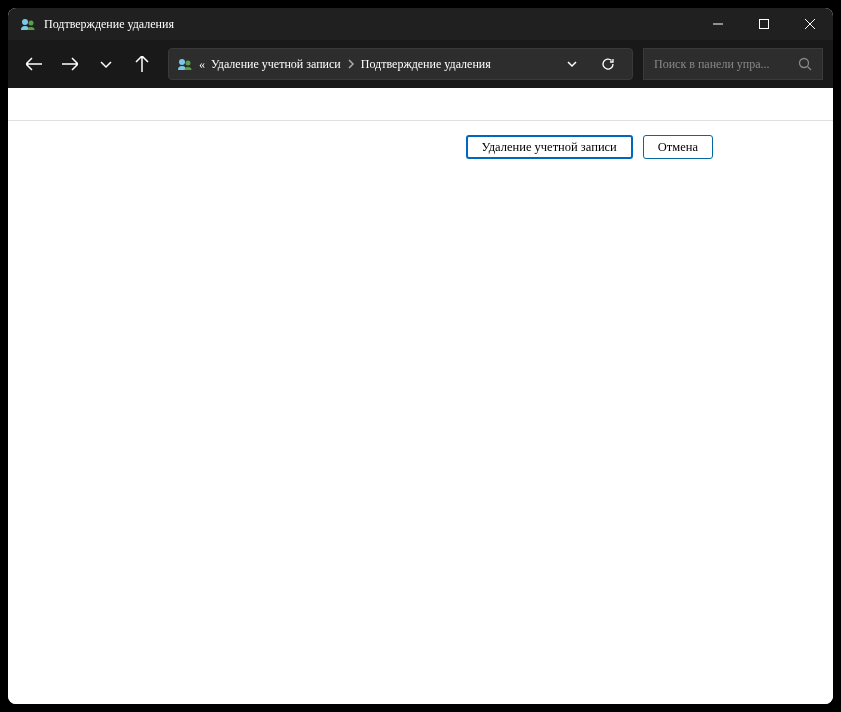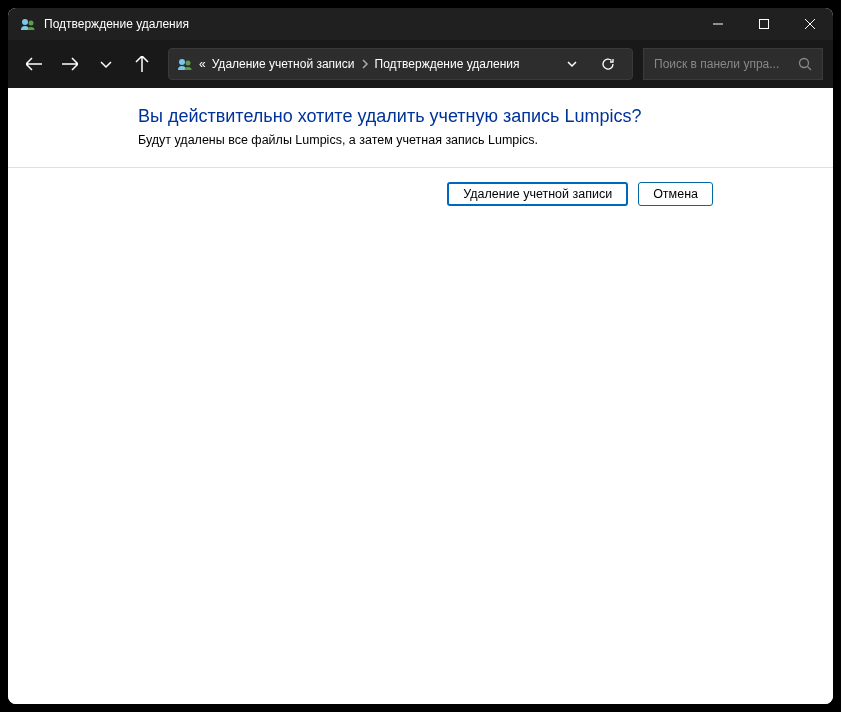--- a/index.html
+++ b/index.html
@@ -12,20 +12,21 @@
       padding: 8px;
     }
     .window {
       width: 825px;
       height: 696px;
       background: #ffffff;
       border-radius: 8px;
       overflow: hidden;
       display: flex;
       flex-direction: column;
+      font-family: Liberation Serif, serif;
     }
     .titlebar {
       height: 32px;
       background: #202020;
       display: flex;
       align-items: center;
       padding: 0 0 0 12px;
       color: #ffffff;
       font-size: 12px;
       justify-content: space-between;
@@ -277,24 +278,20 @@
       <span>
         <svg width="14" height="14" viewBox="0 0 14 14">
             <circle cx="6" cy="6" r="4.5" stroke="#888" stroke-width="1.3" fill="none"></circle>
             <path d="M9.5 9.5 L13 13" stroke="#888" stroke-width="1.3"></path>
           </svg>
       </span>
     </div>
   </div>
 
   <div class="content">
-    <div class="content-inner">
-      <h1 class="heading">Вы действительно хотите удалить учетную запись Lumpics?</h1>
-      <p class="description">Будут удалены все файлы Lumpics, а затем учетная запись Lumpics.</p>
-    </div>
     <hr class="divider">
     <div class="button-row">
       <button class="btn primary">Удаление учетной записи</button>
       <button class="btn">Отмена</button>
     </div>
   </div>
 
 </div>
 
 </body></html>

